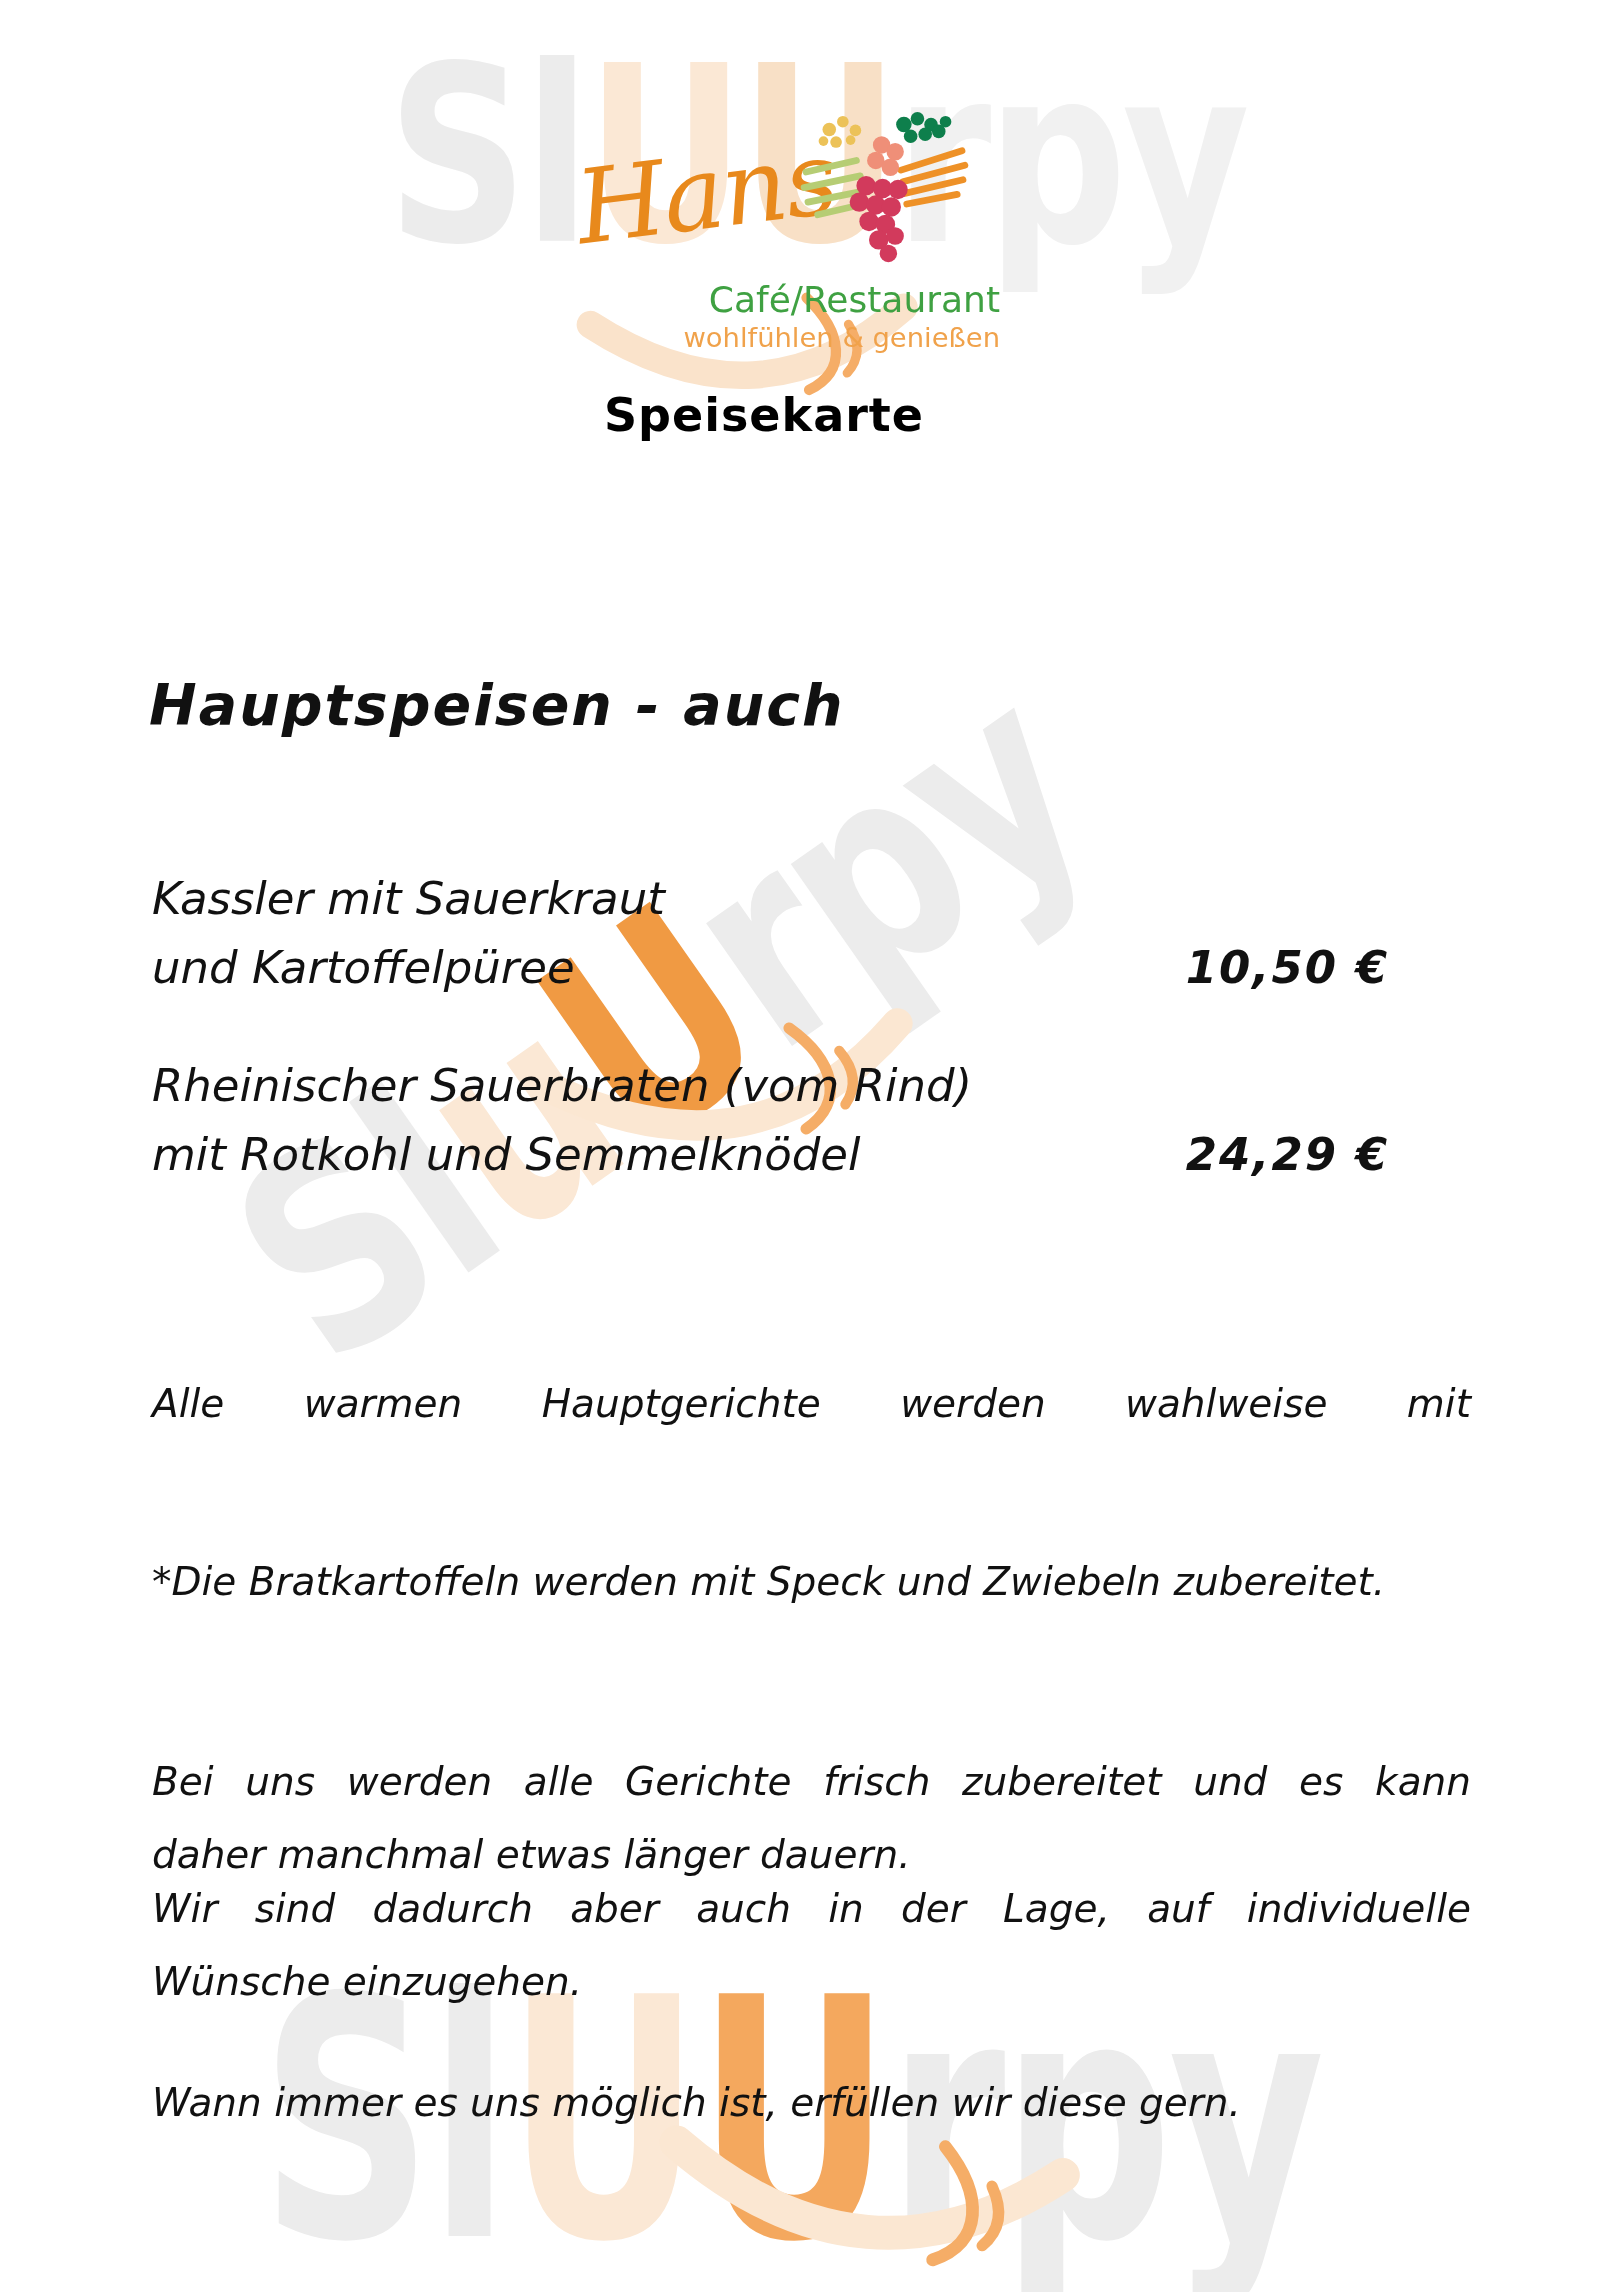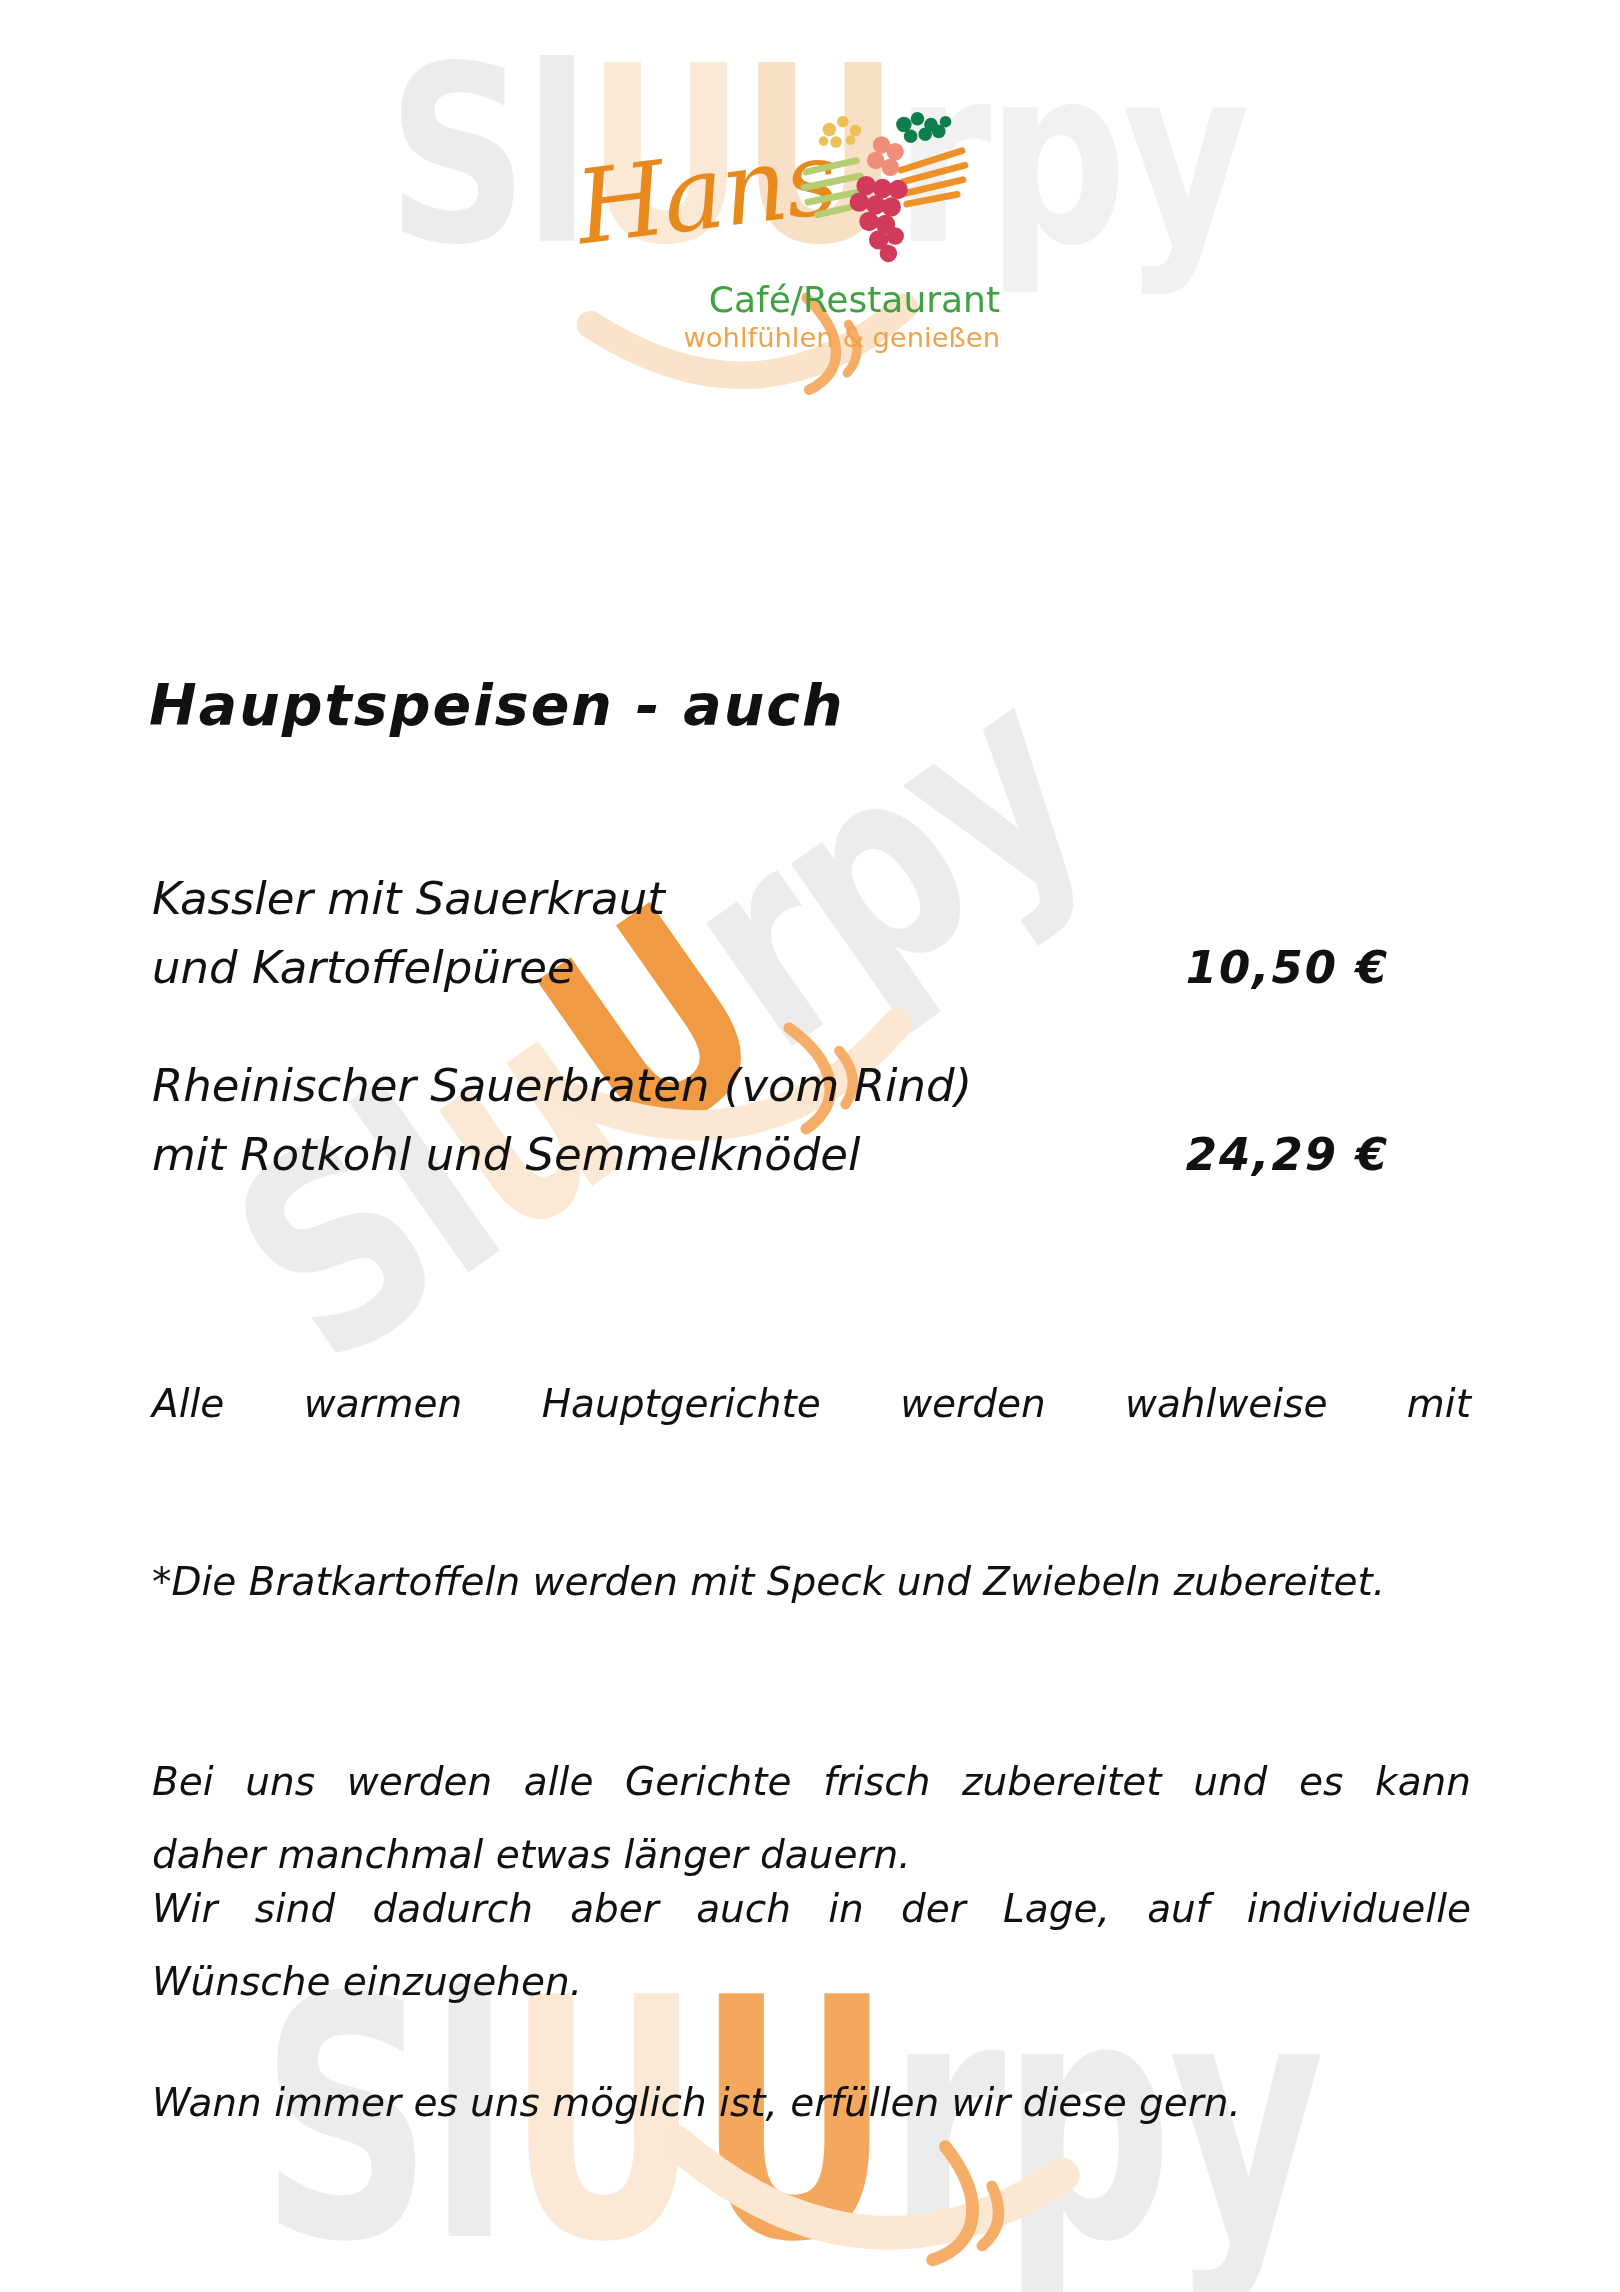--- a/index.html
+++ b/index.html
@@ -154,20 +154,21 @@
           <circle cx="86" cy="116" r="10"></circle>
         <circle cx="79" cy="132" r="10"></circle>
           <circle cx="96" cy="128" r="9"></circle>
         <circle cx="89" cy="146" r="9"></circle>
       </g>
     </svg>
     <div class="brand-sub">Café/Restaurant</div>
     <div class="brand-tag">wohlfühlen &amp; genießen</div>
   </header>
 
+  <h1 class="doc-title">Speisekarte</h1>
 
   <h2 class="section-title">Hauptspeisen - auch</h2>
 
   <div class="item item-0">
     <div class="l1">Kassler mit Sauerkraut</div>
     <div class="row2">
       <span>und Kartoffelpüree</span>
       <span class="price">10,50 €</span>
     </div>
   </div>

